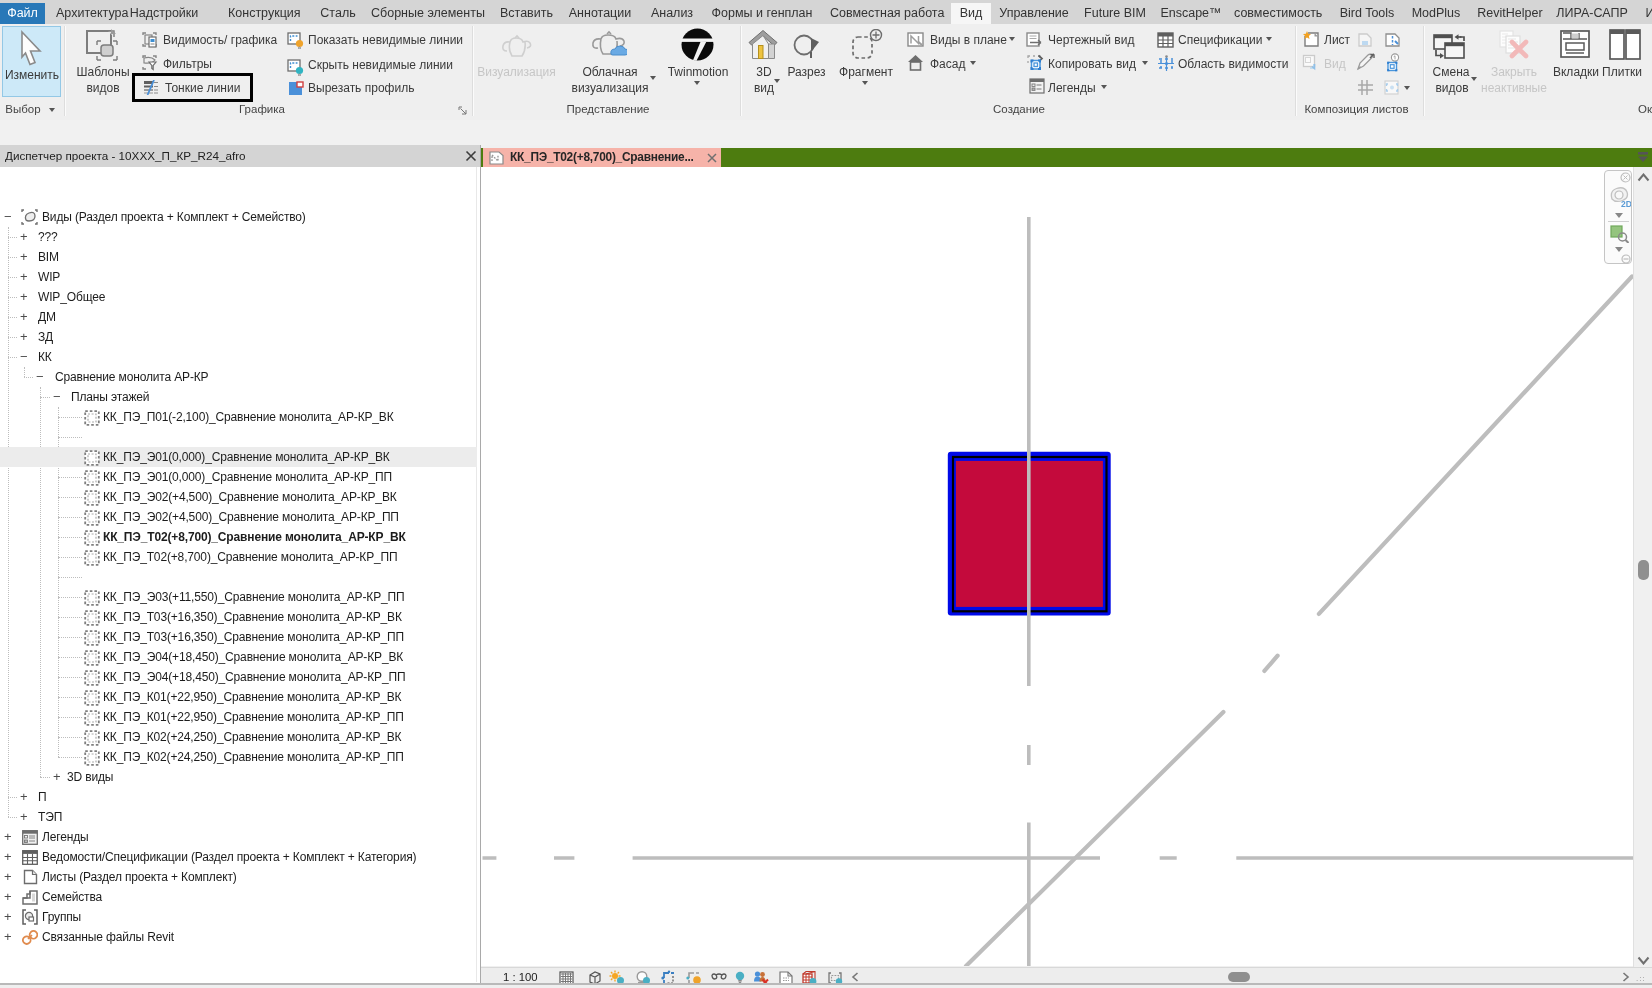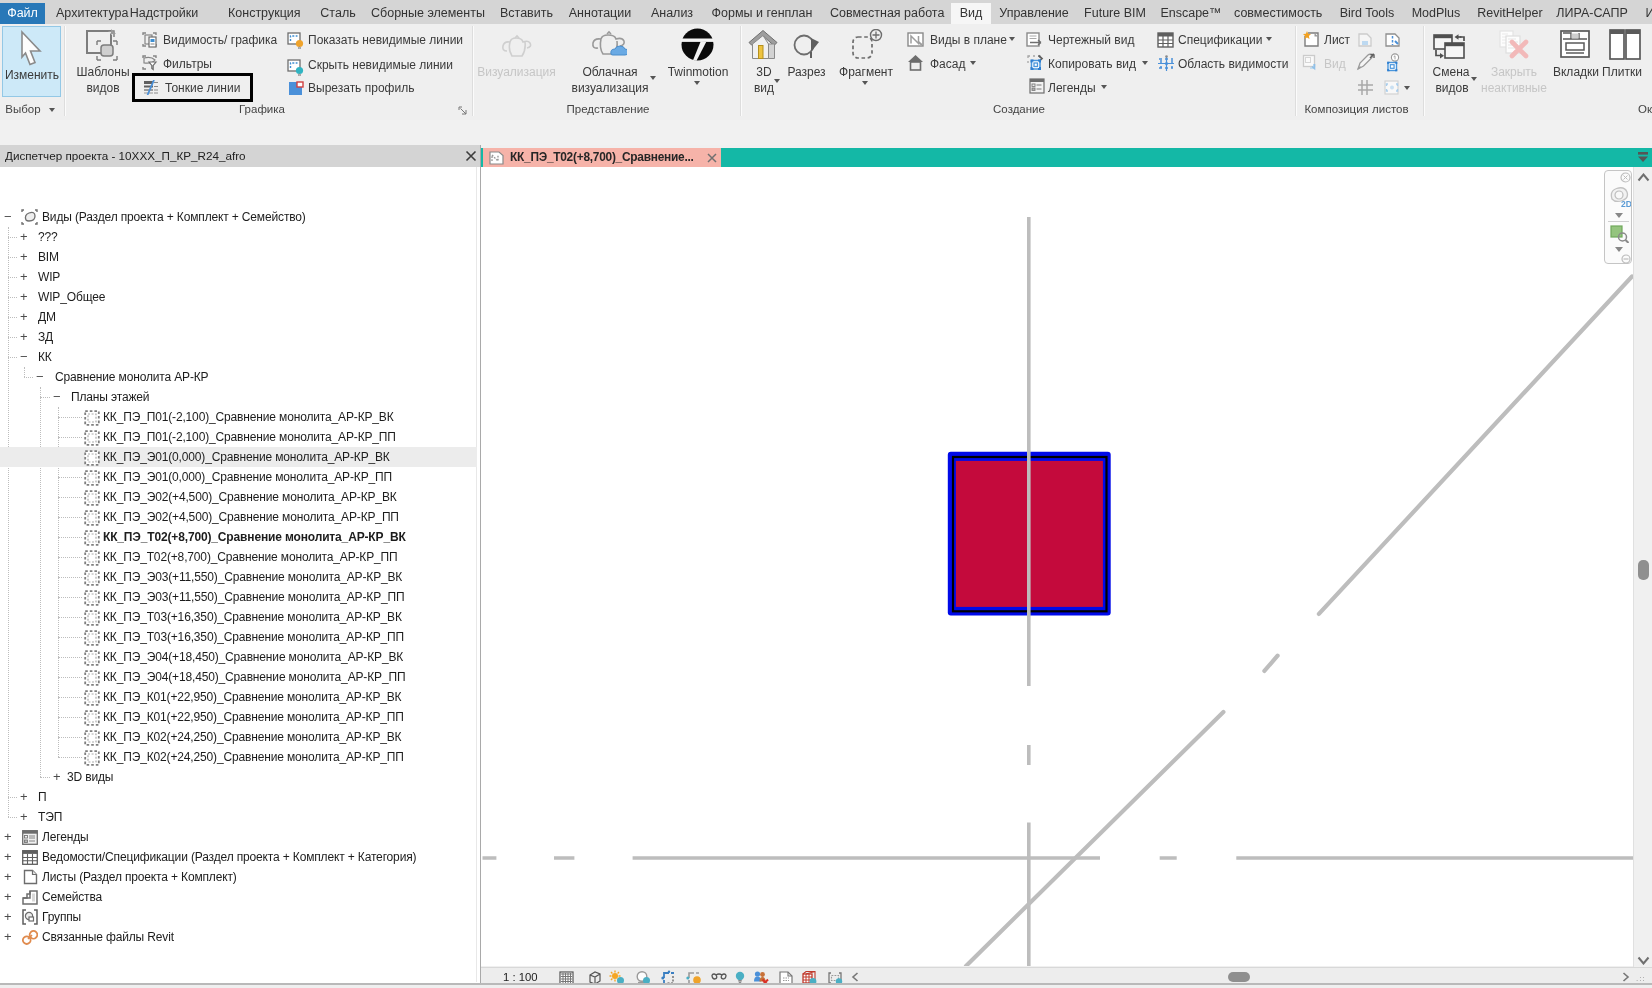--- a/index.html
+++ b/index.html
@@ -25,21 +25,21 @@
 #midgap{position:absolute;left:0;top:120px;width:1652px;height:25px;background:#f1f1f1;}
 
 #panel{position:absolute;left:0;top:145px;width:481px;height:838px;background:#fff;border-right:1px solid #a9a9a9;box-sizing:border-box;}
 #panel-header{position:absolute;left:0;top:0;width:480px;height:22px;background:#d4d4d4;font-size:11.7px;color:#222;line-height:22px;}
 #searchbox{position:absolute;left:10px;top:28px;width:459px;height:21px;border:1px solid #b2b2b2;background:#fff;box-sizing:border-box;}
 .trow{position:absolute;left:0;width:477px;height:20px;line-height:20px;font-size:12px;letter-spacing:-0.15px;color:#1c1c1c;white-space:nowrap;}
 .texp{position:absolute;font-size:13px;color:#4c4c4c;line-height:20px;}
 .guide{position:absolute;border-left:1px dotted #bdbdbd;width:0;}
 .stub{position:absolute;border-top:1px dotted #bdbdbd;height:0;}
 
-#tabrow{position:absolute;left:481px;top:148px;width:1171px;height:19px;background:#14b8a6;}
+#tabrow{position:absolute;left:481px;top:148px;width:1171px;height:19px;background:#4d7c0f;}
 #doctab{position:absolute;left:2px;top:0;width:238px;height:19px;background:#f6b3a9;}
 #doctab .t{position:absolute;left:27px;top:0;height:19px;line-height:19px;font-size:11.9px;letter-spacing:-0.25px;font-weight:bold;color:#262626;white-space:nowrap;}
 #canvas{position:absolute;left:481px;top:167px;width:1152px;height:799px;background:#fff;}
 #navbar{position:absolute;left:1123px;top:3px;width:28px;height:94px;background:#fbfbfb;border:1px solid #c5c5c5;border-radius:4px;box-sizing:border-box;}
 #vscroll{position:absolute;left:1633px;top:167px;width:19px;height:801px;background:#f0f0f0;border-left:1px solid #e0e0e0;box-sizing:border-box;}
 #statusbar{position:absolute;left:481px;top:967px;width:1171px;height:17px;background:#ededed;border-top:1px solid #d8d8d8;box-sizing:border-box;}
 #botline{position:absolute;left:0;top:983px;width:1652px;height:2px;background:#b9b9b9;}
 #botstrip{position:absolute;left:0;top:985px;width:1652px;height:3px;background:#efefef;}
 </style></head>
 <body>
@@ -403,27 +403,20 @@
         <span class="texp" style="left:53px;top:0;">−</span>
         <span class="abs" style="left:71px;">Планы этажей</span>
       </div>
 <div class="trow" style="top:262px;">
         <svg class="abs" style="left:84px;top:2.5px;" width="16" height="16" viewBox="0 0 16 16">
           <rect x="1.2" y="1.2" width="13.6" height="13.6" fill="#fff" stroke="#7f7f7f" stroke-width="1.8" stroke-dasharray="2.6,2"></rect>
           <rect x="4" y="4" width="8" height="8" fill="none" stroke="#ababab" stroke-width="1.2" stroke-dasharray="2,1.6"></rect>
         </svg>
         <span class="abs" style="left:103px;">КК_ПЭ_П01(-2,100)_Сравнение монолита_АР-КР_ВК</span>
       </div>
-<div class="trow" style="top:282px;">
-        <svg class="abs" style="left:84px;top:2.5px;" width="16" height="16" viewBox="0 0 16 16">
-          <rect x="1.2" y="1.2" width="13.6" height="13.6" fill="#fff" stroke="#7f7f7f" stroke-width="1.8" stroke-dasharray="2.6,2"></rect>
-          <rect x="4" y="4" width="8" height="8" fill="none" stroke="#ababab" stroke-width="1.2" stroke-dasharray="2,1.6"></rect>
-        </svg>
-        <span class="abs" style="left:103px;">КК_ПЭ_П01(-2,100)_Сравнение монолита_АР-КР_ПП</span>
-      </div>
 <div class="trow" style="top:302px;background:#ececec;">
         <svg class="abs" style="left:84px;top:2.5px;" width="16" height="16" viewBox="0 0 16 16">
           <rect x="1.2" y="1.2" width="13.6" height="13.6" fill="#fff" stroke="#7f7f7f" stroke-width="1.8" stroke-dasharray="2.6,2"></rect>
           <rect x="4" y="4" width="8" height="8" fill="none" stroke="#ababab" stroke-width="1.2" stroke-dasharray="2,1.6"></rect>
         </svg>
         <span class="abs" style="left:103px;">КК_ПЭ_Э01(0,000)_Сравнение монолита_АР-КР_ВК</span>
       </div>
 <div class="trow" style="top:322px;">
         <svg class="abs" style="left:84px;top:2.5px;" width="16" height="16" viewBox="0 0 16 16">
           <rect x="1.2" y="1.2" width="13.6" height="13.6" fill="#fff" stroke="#7f7f7f" stroke-width="1.8" stroke-dasharray="2.6,2"></rect>
@@ -451,27 +444,20 @@
           <rect x="4" y="4" width="8" height="8" fill="none" stroke="#ababab" stroke-width="1.2" stroke-dasharray="2,1.6"></rect>
         </svg>
         <span class="abs" style="left:103px;"><b>КК_ПЭ_Т02(+8,700)_Сравнение монолита_АР-КР_ВК</b></span>
       </div>
 <div class="trow" style="top:402px;">
         <svg class="abs" style="left:84px;top:2.5px;" width="16" height="16" viewBox="0 0 16 16">
           <rect x="1.2" y="1.2" width="13.6" height="13.6" fill="#fff" stroke="#7f7f7f" stroke-width="1.8" stroke-dasharray="2.6,2"></rect>
           <rect x="4" y="4" width="8" height="8" fill="none" stroke="#ababab" stroke-width="1.2" stroke-dasharray="2,1.6"></rect>
         </svg>
         <span class="abs" style="left:103px;">КК_ПЭ_Т02(+8,700)_Сравнение монолита_АР-КР_ПП</span>
-      </div>
-<div class="trow" style="top:422px;">
-        <svg class="abs" style="left:84px;top:2.5px;" width="16" height="16" viewBox="0 0 16 16">
-          <rect x="1.2" y="1.2" width="13.6" height="13.6" fill="#fff" stroke="#7f7f7f" stroke-width="1.8" stroke-dasharray="2.6,2"></rect>
-          <rect x="4" y="4" width="8" height="8" fill="none" stroke="#ababab" stroke-width="1.2" stroke-dasharray="2,1.6"></rect>
-        </svg>
-        <span class="abs" style="left:103px;">КК_ПЭ_Э03(+11,550)_Сравнение монолита_АР-КР_ВК</span>
       </div>
 <div class="trow" style="top:442px;">
         <svg class="abs" style="left:84px;top:2.5px;" width="16" height="16" viewBox="0 0 16 16">
           <rect x="1.2" y="1.2" width="13.6" height="13.6" fill="#fff" stroke="#7f7f7f" stroke-width="1.8" stroke-dasharray="2.6,2"></rect>
           <rect x="4" y="4" width="8" height="8" fill="none" stroke="#ababab" stroke-width="1.2" stroke-dasharray="2,1.6"></rect>
         </svg>
         <span class="abs" style="left:103px;">КК_ПЭ_Э03(+11,550)_Сравнение монолита_АР-КР_ПП</span>
       </div>
 <div class="trow" style="top:462px;">
         <svg class="abs" style="left:84px;top:2.5px;" width="16" height="16" viewBox="0 0 16 16">

